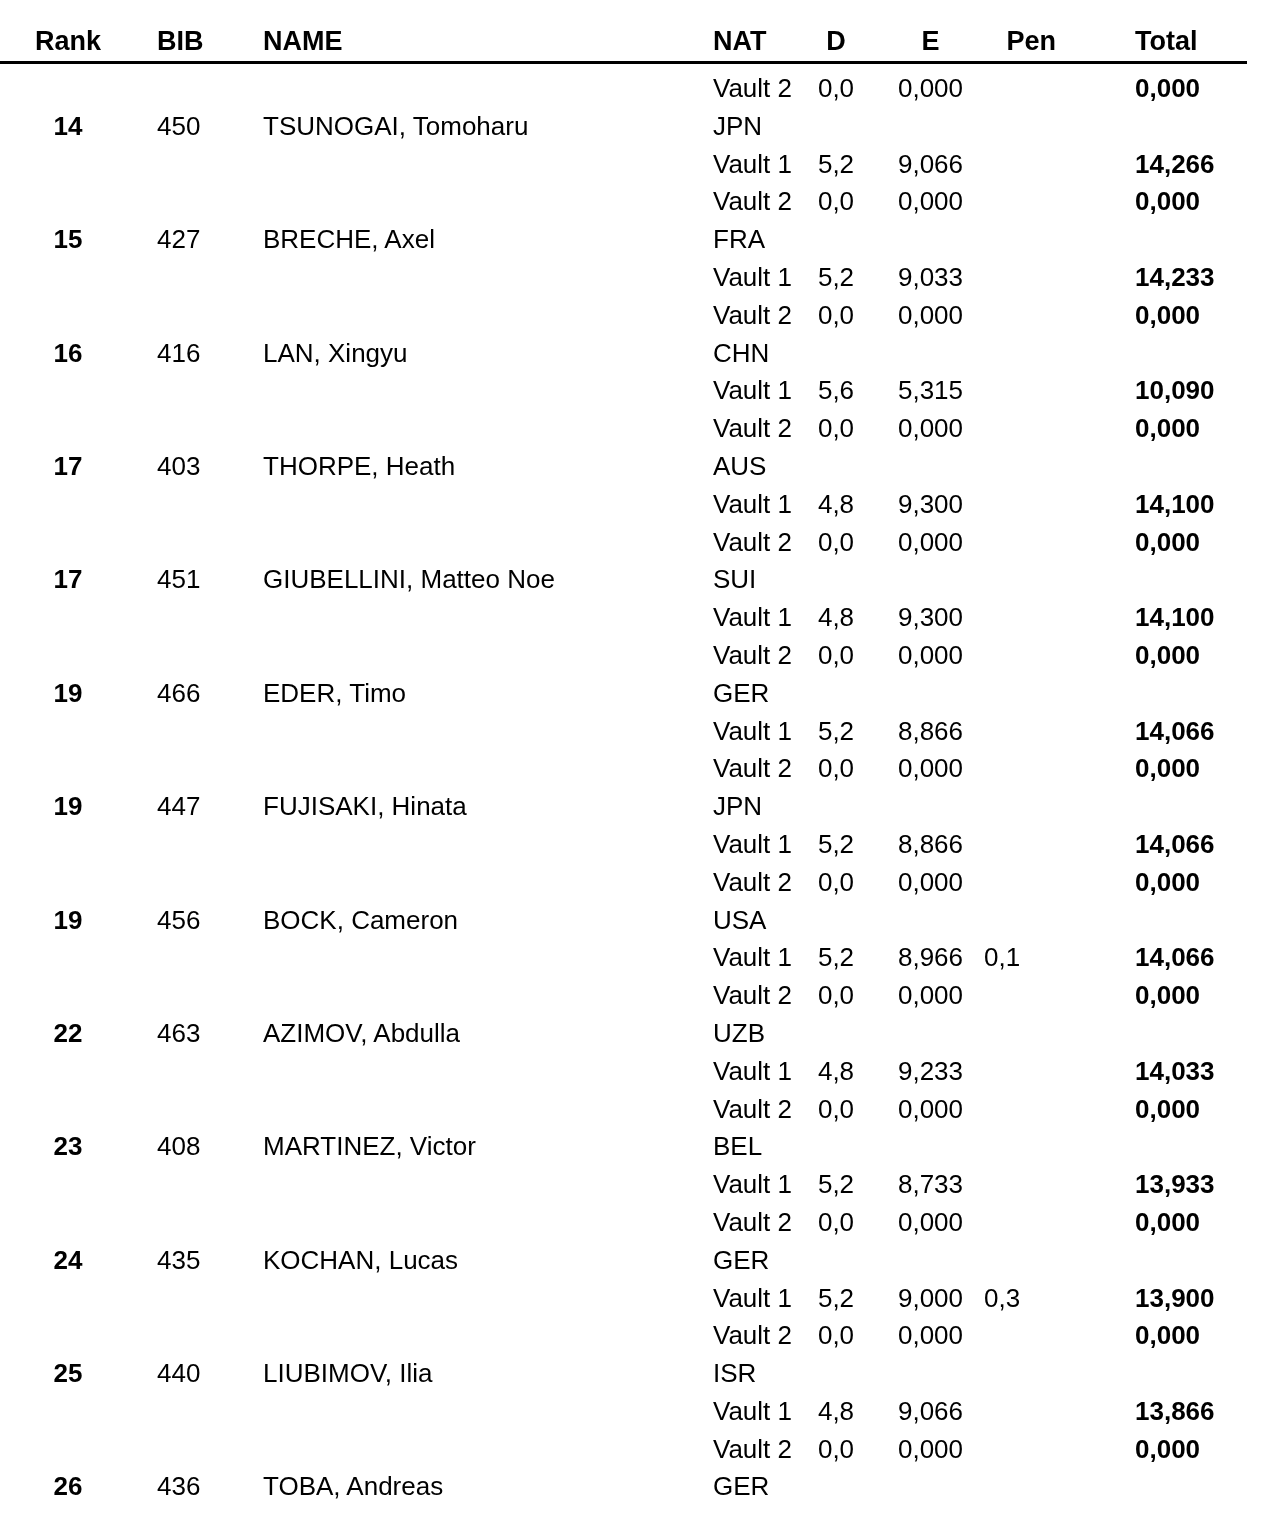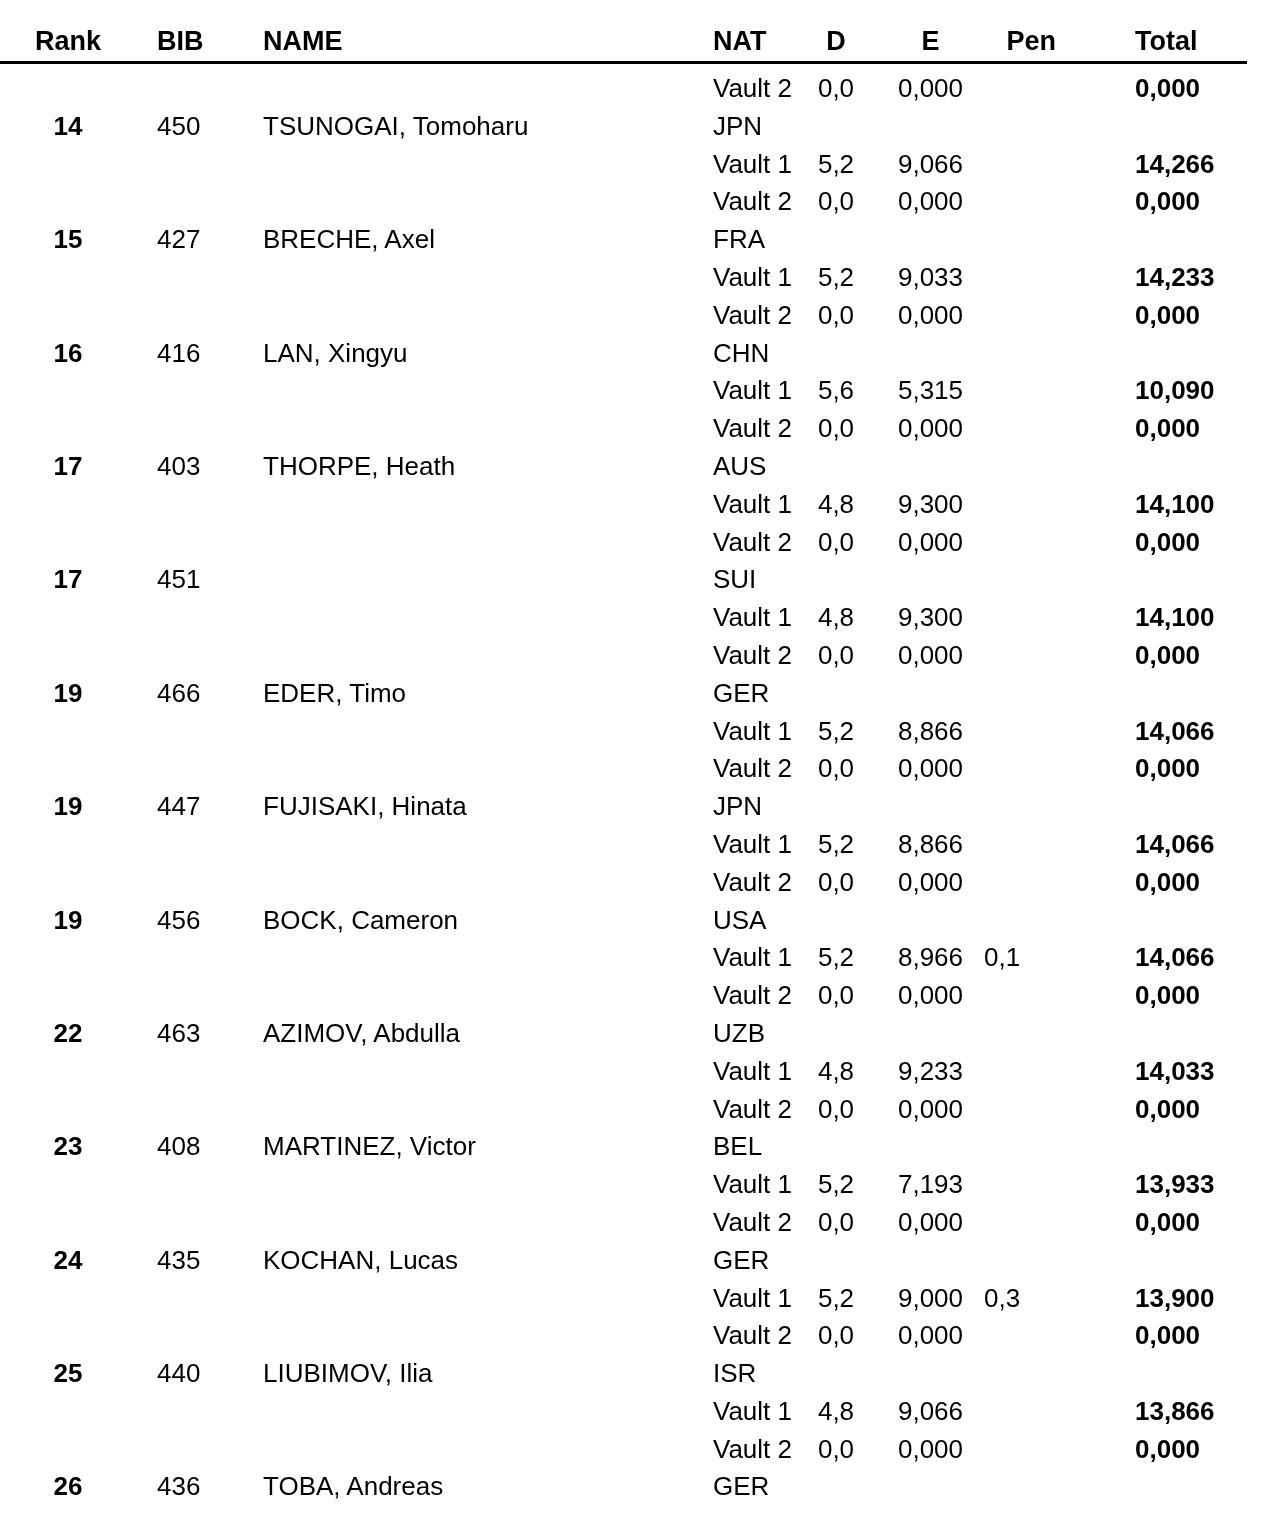--- a/index.html
+++ b/index.html
@@ -186,20 +186,21 @@
 
     <span class="c col-vault">Vault 2</span>
     <span class="c col-d">0,0</span>
     <span class="c col-e">0,000</span>
 
     <span class="c col-total">0,000</span>
   </div>
       <div class="row">
     <span class="c col-rank">17</span>
     <span class="c col-bib">451</span>
+    <span class="c col-name">GIUBELLINI, Matteo Noe</span>
     <span class="c col-nat">SUI</span>
 
   </div>
       <div class="row">
 
     <span class="c col-vault">Vault 1</span>
     <span class="c col-d">4,8</span>
     <span class="c col-e">9,300</span>
 
     <span class="c col-total">14,100</span>
@@ -308,21 +309,21 @@
     <span class="c col-rank">23</span>
     <span class="c col-bib">408</span>
     <span class="c col-name">MARTINEZ, Victor</span>
     <span class="c col-nat">BEL</span>
 
   </div>
       <div class="row">
 
     <span class="c col-vault">Vault 1</span>
     <span class="c col-d">5,2</span>
-    <span class="c col-e">7,193</span>
+    <span class="c col-e">8,733</span>
 
     <span class="c col-total">13,933</span>
   </div>
       <div class="row">
 
     <span class="c col-vault">Vault 2</span>
     <span class="c col-d">0,0</span>
     <span class="c col-e">0,000</span>
 
     <span class="c col-total">0,000</span>

